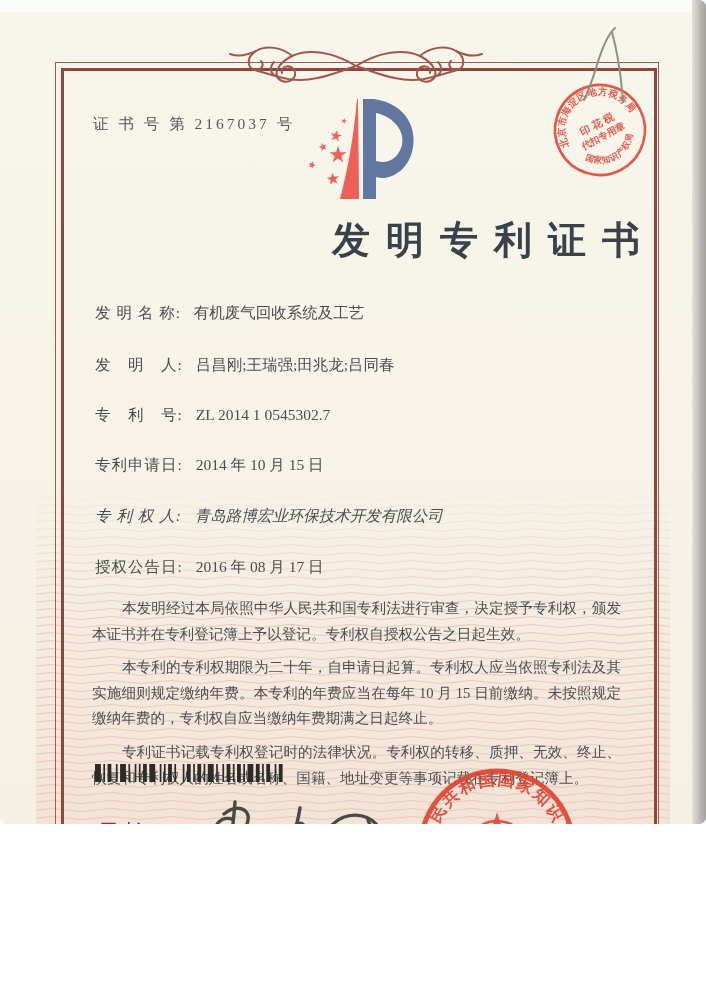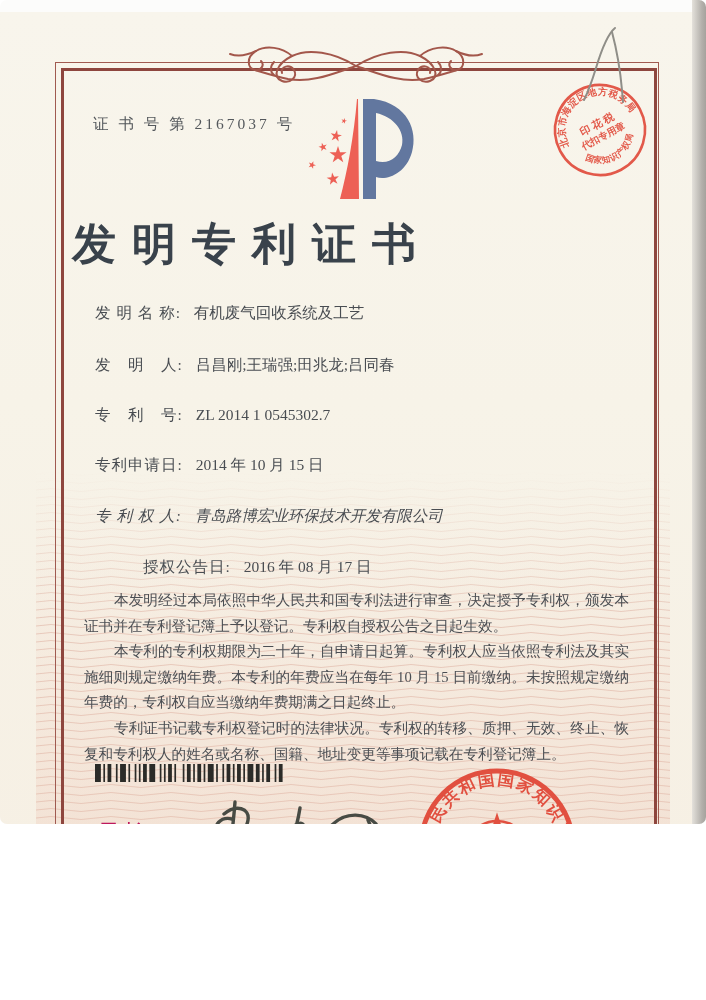--- a/index.html
+++ b/index.html
@@ -22,31 +22,31 @@
   
   .frame-outer{position:absolute;left:55px;top:62px;width:602px;height:886px;
          border:1.5px solid #a05a50;}
   .frame-inner{position:absolute;left:61px;top:68px;width:590px;height:874px;
          border:3px solid #8e463e;}
 
   .cert-number{position:absolute;left:93px;top:114px;font-size:15.5px;letter-spacing:3px;color:#54585c;}
 
   .logo{position:absolute;left:295px;top:90px;width:140px;height:120px;}
 
-  .title{position:absolute;left:56px;top:215px;width:600px;text-align:left;
-         font-size:44px;font-weight:600;color:#39424b;letter-spacing:16px;text-indent:16px;}
+  .title{position:absolute;left:56px;top:215px;width:600px;text-align:right;
+         font-size:38px;font-weight:600;color:#39424b;letter-spacing:16px;text-indent:16px;}
 
   .field{position:absolute;left:95px;font-size:15.5px;color:#494d52;white-space:nowrap;}
   .field .lab{letter-spacing:1px;}
   .field .val{margin-left:9px;}
-  .f0{top:303px;} .f1{top:355px;} .f2{top:405px;} .f3{top:455px;} .f4{top:506px;font-style:italic;} .f5{top:557px;margin-left:48px;}
+  .f0{top:303px;} .f1{top:355px;} .f2{top:405px;} .f3{top:455px;} .f4{top:506px;font-style:italic;} .f5{top:557px;}
 
   .body-text{position:absolute;left:84px;top:588px;width:545px;color:#4b4e53;
          font-size:14.6px;line-height:25.6px;text-align:justify;}
-  .body-text p{margin:0;text-indent:2.05em;}
+  .body-text p{margin:8px;text-indent:2.05em;}
 
   #barcode{position:absolute;left:95px;top:764px;width:188px;height:18px;}
 
   .signer-title{position:absolute;left:97px;top:818px;font-size:22px;color:#be185d;letter-spacing:4px;}
   .signer-name{position:absolute;left:97px;top:849px;font-size:17px;color:#3c3f41;letter-spacing:2px;}
   .signature{position:absolute;left:196px;top:798px;width:200px;height:95px;}
 
   .big-seal{position:absolute;left:412px;top:762px;width:170px;height:170px;opacity:.92;}
   .issue-date{position:absolute;left:441px;top:872px;font-size:16.5px;color:#3e3e40;letter-spacing:1px;}
 

